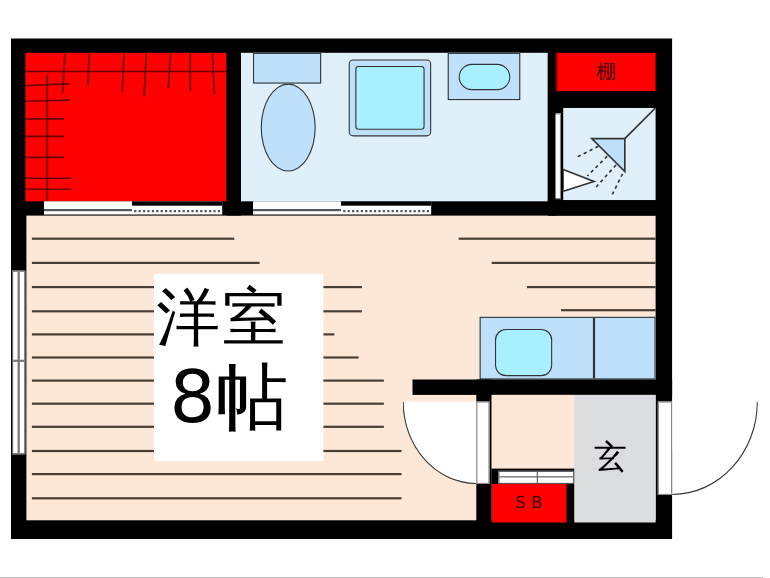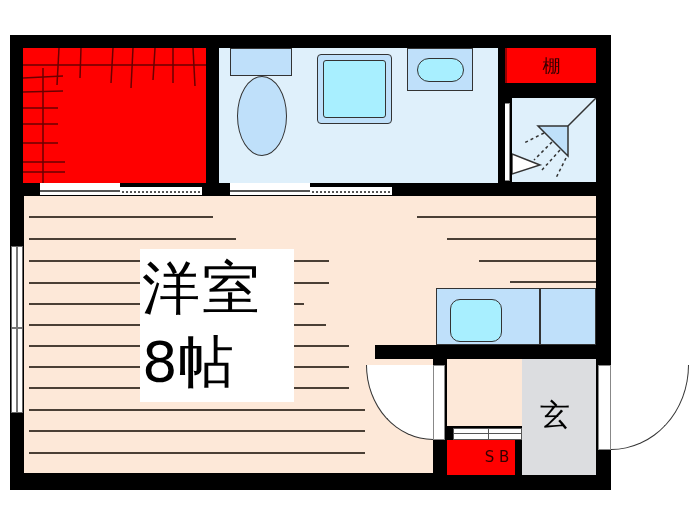--- a/index.html
+++ b/index.html
@@ -101,23 +101,23 @@
   <div class="hline" style="left:29px;top:387px;width:320px;"></div>
   <div class="hline" style="left:29px;top:409px;width:336px;"></div>
   <div class="hline" style="left:29px;top:430px;width:336px;"></div>
   <div class="hline" style="left:29px;top:452px;width:336px;"></div>
   <div class="hline" style="left:417px;top:216px;width:179px;"></div>
   <div class="hline" style="left:447px;top:238px;width:149px;"></div>
   <div class="hline" style="left:479px;top:260px;width:117px;"></div>
   <div class="hline" style="left:510px;top:281px;width:86px;"></div>
 </div>
 
-<div class="abs label-box" style="left:140px;top:249px;width:154px;height:153px;">
+<div class="abs label-box" style="left:140px;top:249px;width:154px;height:170px;">
   <div style="position:absolute;left:2px;top:4px;font-size:58px;line-height:70px;letter-spacing:2px;">洋室</div>
-  <div style="position:absolute;left:2px;top:78px;font-size:56px;line-height:70px;">8帖</div>
+  <div style="position:absolute;left:14px;top:78px;font-size:66px;line-height:70px;">8帖</div>
 </div>
 
 <div class="abs" style="left:11px;top:246px;width:12px;height:167px;background:#fff;border:1px solid #666;">
   <div class="abs" style="left:4px;top:0;width:2px;height:165px;background:#777;"></div>
   <div class="abs" style="left:0;top:80px;width:10px;height:2px;background:#777;"></div>
 </div>
 
 <div class="abs" style="left:436px;top:288px;width:160px;height:57px;background:#bfe0fa;border:1px solid #333;">
   <div class="abs" style="left:13px;top:10px;width:52px;height:43px;background:#a8efff;border:1.5px solid #333;border-radius:10px;"></div>
   <div class="abs" style="left:102px;top:0;width:2px;height:55px;background:#333;"></div>
@@ -131,21 +131,21 @@
 <div class="abs genkan" style="left:522px;top:359px;width:74px;height:116px;">
   <div style="position:absolute;left:18px;top:36px;font-size:30px;">玄</div>
 </div>
 
 <div class="abs wall" style="left:447px;top:426px;width:75px;height:64px;"></div>
 <div class="abs" style="left:453px;top:428px;width:69px;height:12px;background:#fff;border:1px solid #555;">
   <div class="abs" style="left:0;top:4px;width:67px;height:1px;background:#555;"></div>
   <div class="abs" style="left:34px;top:0;width:1px;height:10px;background:#555;"></div>
 </div>
 <div class="abs red" style="left:447px;top:440px;width:68px;height:35px;">
-  <div style="position:absolute;left:16px;top:0;width:68px;text-align:center;line-height:35px;font-size:15px;color:#300;">S B</div>
+  <div style="position:absolute;left:0;top:0;width:68px;text-align:center;line-height:35px;font-size:15px;color:#300;">S B</div>
 </div>
 
 <div class="abs" style="left:366px;top:365px;width:67px;height:75px;background:#fff;border:1px solid #333;border-top:none;border-right:none;border-bottom-left-radius:67px 75px;"></div>
 <div class="abs" style="left:433px;top:365px;width:12px;height:75px;background:#fff;border:1px solid #888;"></div>
 
 <div class="abs" style="left:611px;top:365px;width:78px;height:85px;background:#fff;border:1px solid #333;border-top:none;border-left:none;border-bottom-right-radius:78px 85px;"></div>
 <div class="abs" style="left:598px;top:365px;width:13px;height:85px;background:#fff;border:1px solid #888;"></div>
 
 <div class="abs wall" style="left:206px;top:48px;width:13px;height:148px;"></div>
 <div class="abs wall" style="left:498px;top:48px;width:7px;height:148px;"></div>

